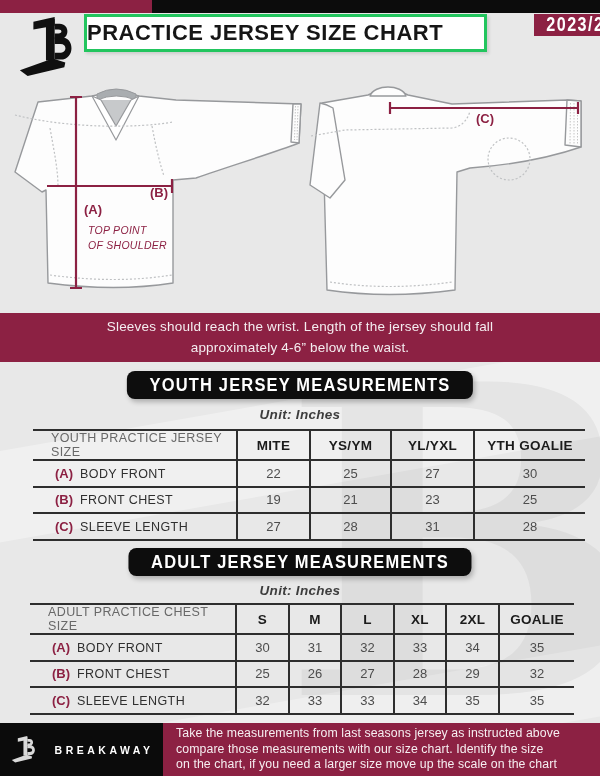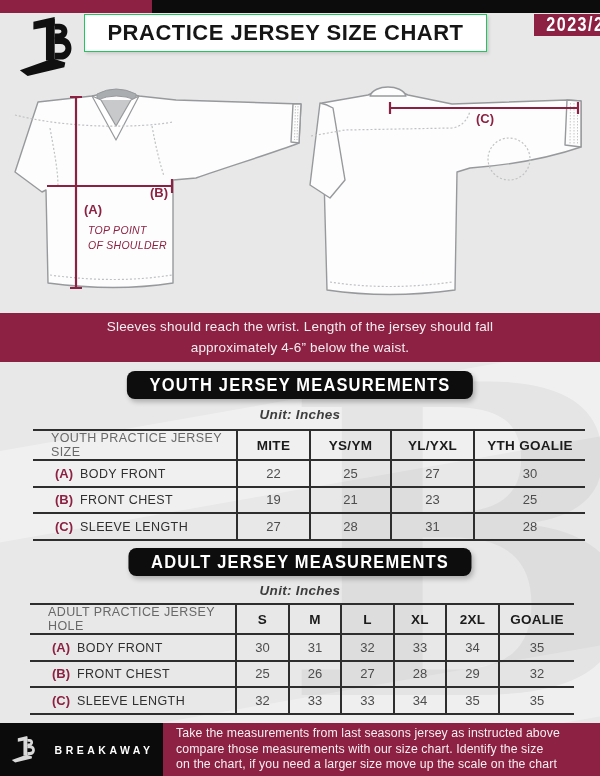--- a/index.html
+++ b/index.html
@@ -17,22 +17,22 @@
     font-size:430px; line-height:0.82; color:rgba(90,90,90,0.07);
     user-select:none;
   }
   .layer { position:absolute; inset:0; z-index:1; }
 
   
   .top-strip { position:absolute; top:0; left:0; width:600px; height:13px; background:#0c0c0c; }
   .top-strip .maroon-seg { position:absolute; left:0; top:0; width:152px; height:13px; background:#8c2143; }
   .title-box {
     position:absolute; left:84px; top:14px; width:403px; height:38px;
-    background:#ffffff; border:1px solid #22c55e; box-sizing:border-box;
-    display:flex; align-items:center; justify-content:center;
+    background:#ffffff; border:3px solid #22c55e; box-sizing:border-box;
+    display:flex; align-items:center; 
     box-shadow:2px 2px 3px rgba(0,0,0,0.12);
   }
   .title-box span { font-size:22px; font-weight:bold; letter-spacing:0.5px; color:#161616; white-space:nowrap; }
   .year-box {
     position:absolute; left:487px; top:14px; width:113px; height:22px; background:#8c2143;
     display:flex; align-items:center; justify-content:center;margin-left:47px;
   }
   .year-box span { color:#fff; font-size:17px; font-weight:bold; letter-spacing:1.5px; transform:scale(0.95,1.15); }
   .logo-mark { position:absolute; left:16px; top:15px; width:58px; height:64px; z-index:3; }
 
@@ -246,21 +246,21 @@
           <col style="width:206px">
           <col style="width:53px">
           <col style="width:52px">
           <col style="width:53px">
           <col style="width:52px">
           <col style="width:53px">
           <col style="width:75px">
         </colgroup>
       <tbody>
           <tr>
-        <td class="corner">ADULT PRACTICE JERSEY HOLE</td>
+        <td class="corner">ADULT PRACTICE CHEST SIZE</td>
         <td class="szhead">S</td>
         <td class="szhead">M</td>
         <td class="szhead">L</td>
         <td class="szhead">XL</td>
         <td class="szhead">2XL</td>
         <td class="szhead">GOALIE</td>
       </tr>
       <tr>
         <td class="rowlab"><b>(A)</b><span>BODY FRONT</span></td>
         <td class="val">30</td>

